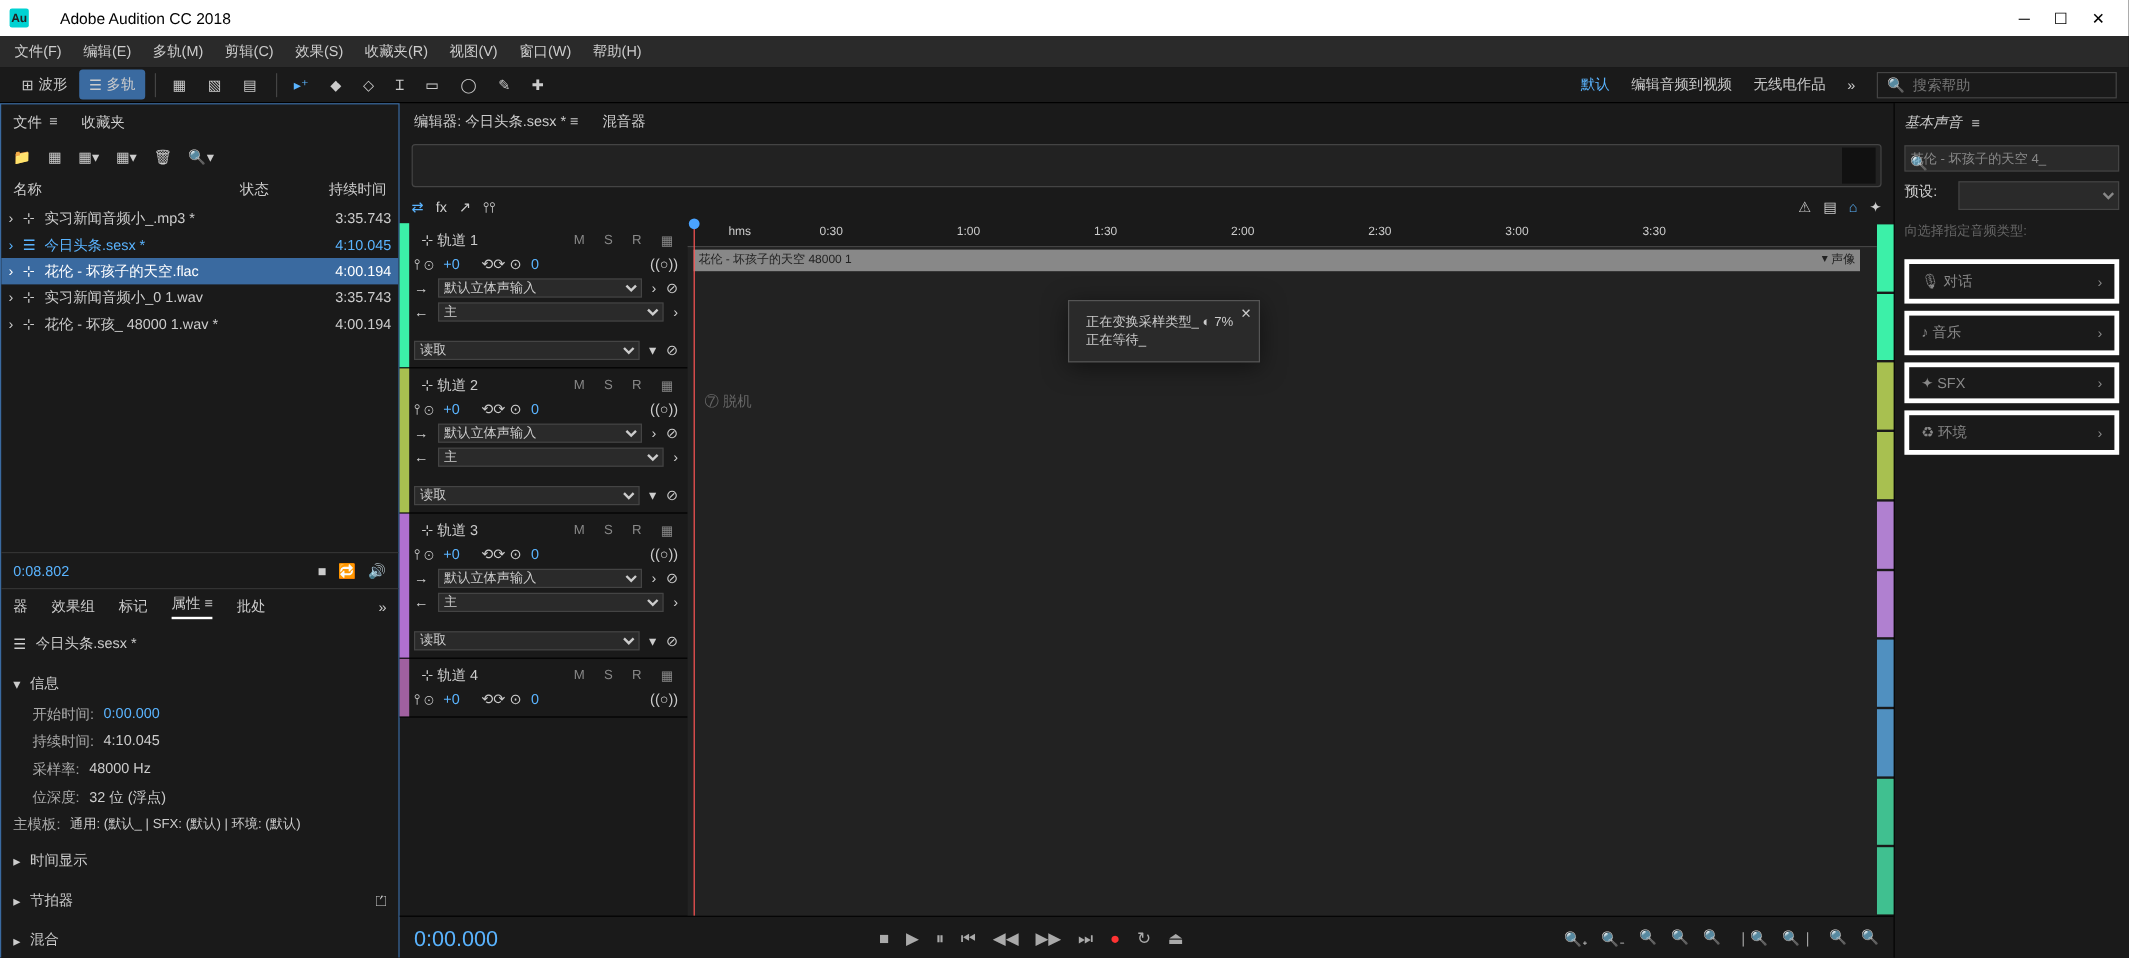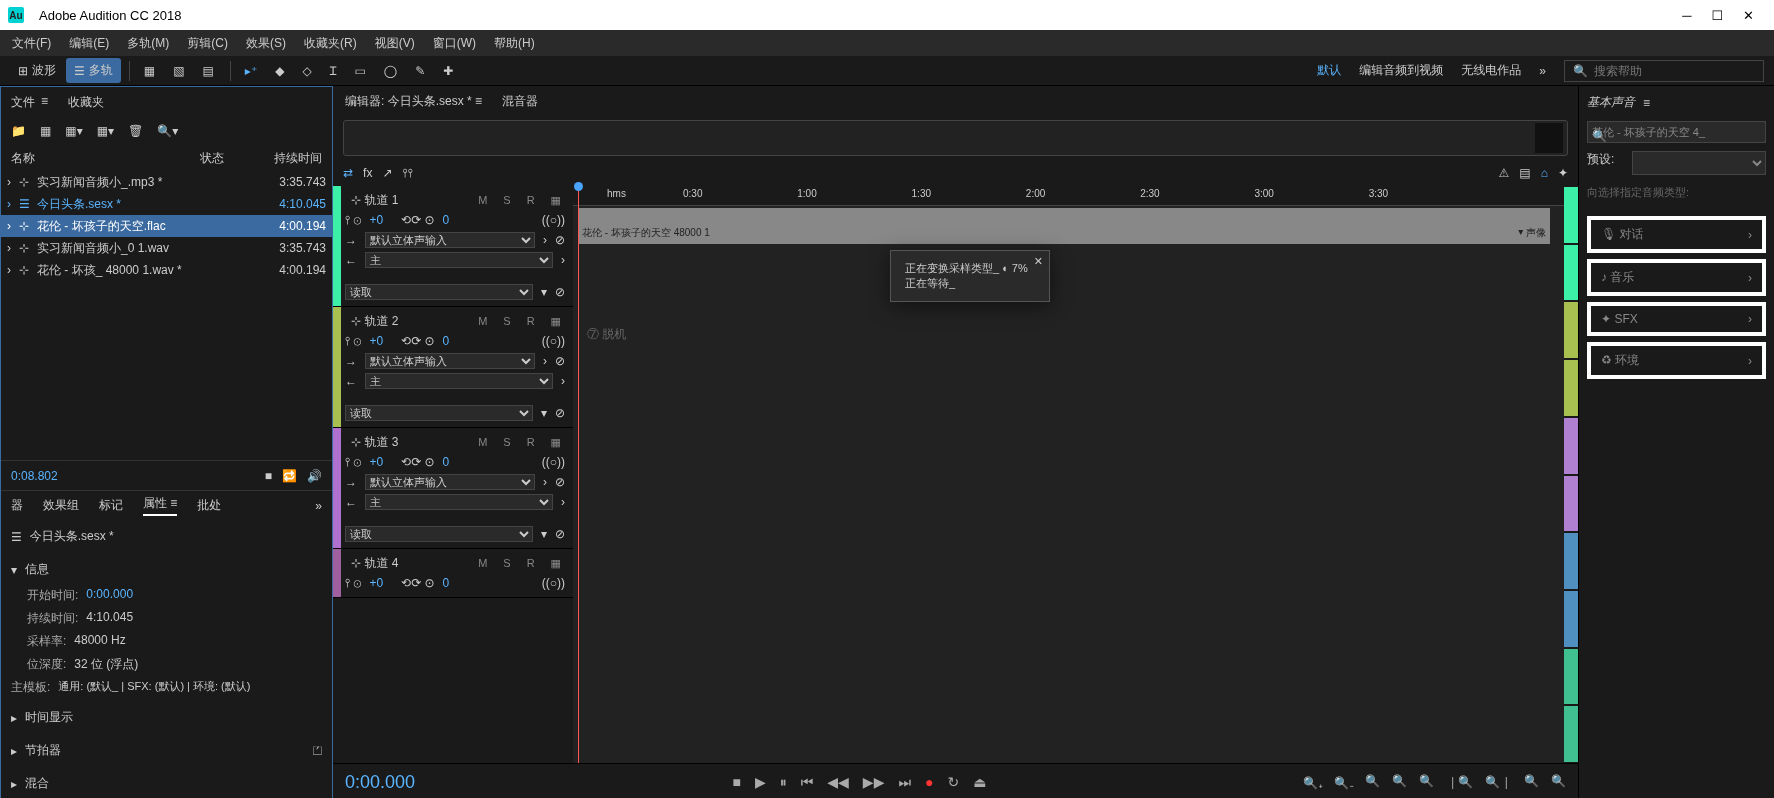--- a/index.html
+++ b/index.html
@@ -1,18 +1,18 @@
 <!DOCTYPE html>
 <html><head>
 <meta charset="utf-8">
 <style>
 * { margin: 0; padding: 0; box-sizing: border-box; font-family: "Microsoft YaHei", Arial, sans-serif; }
 body { background: #1a1a1a; color: #ccc; font-size: 12px; overflow: hidden; width: 1774px; height: 798px; user-select: none; }
 .titlebar { height: 30px; background: #fff; display: flex; align-items: center; padding: 0 8px; color: #000; font-size: 13px; justify-content: space-between; }
-.titlebar-left { display: flex; align-items: center; gap: 15px; }
+.titlebar-left { display: flex; align-items: center; gap: 26px; }
 .titlebar-right { display: flex; gap: 20px; padding-right: 12px; }
 .app-icon { width: 16px; height: 16px; background: #00d2d2; color: #222; display: flex; align-items: center; justify-content: center; font-weight: bold; font-size: 10px; border-radius: 2px; }
 .menubar { height: 26px; background: #2a2a2a; display: flex; align-items: center; gap: 18px; padding: 0 12px; font-size: 12px; }
 .menubar span { cursor: pointer; }
 .toolbar { height: 30px; background: #1a1a1a; display: flex; align-items: center; padding: 0 10px; border-bottom: 1px solid #000; }
 .tool-btn { padding: 4px 8px; margin-right: 2px; cursor: pointer; display: inline-flex; align-items: center; gap: 4px; }
 .tool-btn.active { background: #3a6aa0; border-radius: 3px; }
 .tool-sep { width: 1px; height: 20px; background: #444; margin: 0 6px; }
 .toolbar-right { margin-left: auto; display: flex; align-items: center; gap: 18px; }
 .search-help { display: flex; border: 1px solid #444; padding: 3px 8px; width: 200px; align-items: center; gap: 6px; }
@@ -51,21 +51,21 @@
 .track-head { border-bottom: 1px solid #000; padding: 4px 8px; position: relative; }
 .track-head .color-bar { position: absolute; left: 0; top: 0; bottom: 0; width: 8px; }
 .track-head-row { display: flex; align-items: center; gap: 8px; height: 20px; padding-left: 4px; }
 .track-head-row .btn { padding: 0 4px; color: #888; cursor: pointer; font-size: 11px; }
 .track-head-row select { background: #2a2a2a; border: 1px solid #444; color: #ccc; font-size: 11px; flex: 1; }
 .track-content { flex: 1; position: relative; background: #222; }
 .ruler { height: 20px; background: #1a1a1a; position: relative; font-size: 10px; border-bottom: 1px solid #444; }
 .ruler-tick { position: absolute; top: 2px; padding-left: 30px; }
 .playhead { position: absolute; width: 1px; background: #f55; top: 0; bottom: 0; left: 5px; z-index: 10; }
 .playhead::before { content: ''; position: absolute; top: -4px; left: -4px; width: 9px; height: 9px; background: #4aa3ff; border-radius: 50%; }
-.clip { position: absolute; height: 18px; background: #888; color: #222; font-size: 10px; padding: 18px 4px; overflow: hidden; }
+.clip { position: absolute; height: 18px; background: #888; color: #222; font-size: 10px; padding: 1px 4px; overflow: hidden; }
 .meter-right { width: 14px; display: flex; flex-direction: column; }
 .meter-seg { flex: 1; margin: 1px 0; }
 .right-panel { width: 195px; padding: 8px; background: #1a1a1a; }
 .right-panel-title { display: flex; align-items: center; gap: 8px; margin-bottom: 10px; font-style: italic; }
 .right-input { width: 100%; background: #2a2a2a; border: 1px solid #444; padding: 4px; color: #888; margin-bottom: 8px; font-size: 11px; }
 .right-btn { display: flex; align-items: center; justify-content: space-between; padding: 6px 10px; border: 4px solid #ffffff; margin-bottom: 6px; cursor: pointer; color: #888; }
 .right-hint { color: #666; font-size: 11px; margin: 10px 0 16px; }
 .bottom-bar { height: 38px; display: flex; align-items: center; padding: 0 12px; gap: 14px; border-top: 1px solid #000; }
 .timecode { color: #5ab4ff; font-size: 18px; font-weight: 300; }
 .transport-btns { margin-left: auto; margin-right: auto; display: flex; gap: 14px; }

